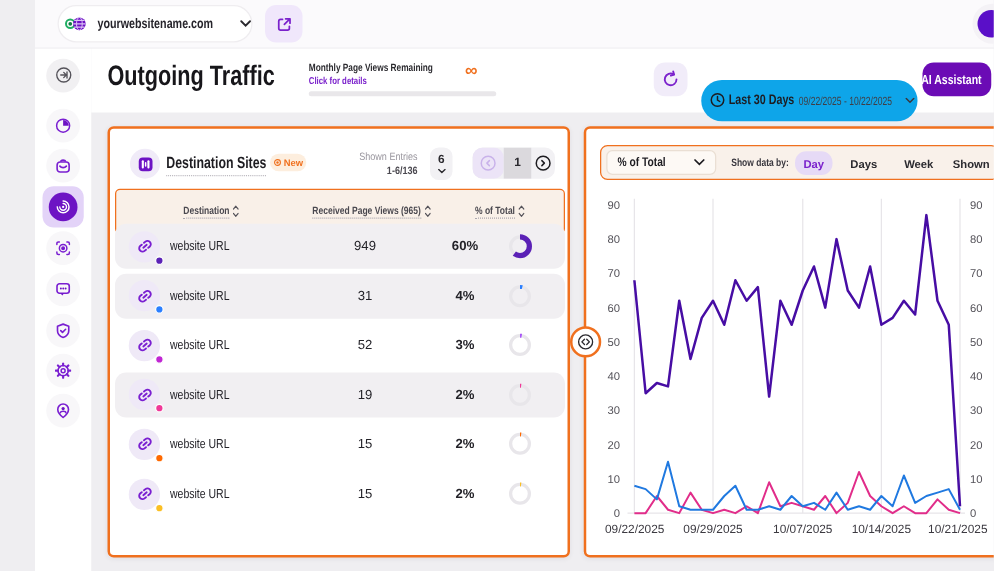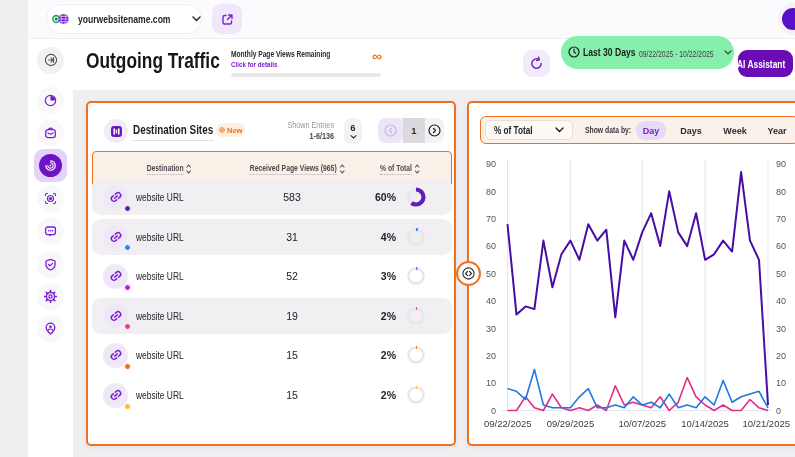--- a/index.html
+++ b/index.html
@@ -10,27 +10,27 @@
 
 #topbar{left:0;top:0;width:795px;height:39px;background:#fbfafc;border-bottom:1px solid #f0eef1;}
 #sitesel{left:18px;top:4px;width:156px;height:30px;background:#fff;border:1px solid #efedf0;border-radius:16px;display:flex;align-items:center;}
 #sitesel .txt{font-size:11px;font-weight:bold;color:#26242b;margin-left:8px;width:112px;transform:scaleX(0.78);transform-origin:left center;white-space:nowrap;display:inline-block;}
 #extbtn{left:184px;top:4px;width:30px;height:30px;background:#f0e7fb;border-radius:9px;display:flex;align-items:center;justify-content:center;}
 #avatar{left:750px;top:3px;width:42px;height:32px;background:#f4f2f6;border-radius:16px;display:flex;align-items:center;}
 #avatar .circ{width:22px;height:22px;border-radius:50%;background:#5a0fc8;margin-left:4px;}
 
 #header{left:45px;top:39px;width:750px;height:51px;background:#fff;}
 #h1{left:58px;top:48px;font-size:22.5px;font-weight:bold;color:#17161a;transform:scaleX(0.77);transform-origin:left center;white-space:nowrap;}
-#mpv{left:203px;top:49px;width:160px;}
+#mpv{left:219px;top:49px;width:160px;}
 #mpv .t1{font-size:8.5px;font-weight:bold;color:#2b2a2f;transform:scaleX(0.78);transform-origin:left center;white-space:nowrap;}
 #mpv .t2{font-size:8px;font-weight:bold;color:#7b22cc;margin-top:1px;transform:scaleX(0.78);transform-origin:left center;white-space:nowrap;}
 #mpv .bar{margin-top:4px;width:150px;height:4px;background:#e9e7ea;border-radius:2px;}
 #inf{left:344px;top:48px;font-size:14px;font-weight:bold;color:#f0701e;letter-spacing:-1px;}
 #refresh{left:495px;top:50px;width:27px;height:27px;background:#f1ecf9;border-radius:9px;display:flex;align-items:center;justify-content:center;}
-#range{left:533px;top:36px;width:173px;height:33px;background:#86efac;border-radius:17px;}
+#range{left:533px;top:64px;width:173px;height:33px;background:#0ea5e9;border-radius:17px;}
 #range svg,#range span{position:absolute;}
 #range .ck{left:7px;top:10px;}
 #range .t1{left:22px;top:10px;font-size:11px;font-weight:bold;color:#1d1c21;transform:scaleX(0.78);transform-origin:left center;white-space:nowrap;}
 #range .t2{left:78px;top:11.5px;font-size:9.5px;color:#403e45;transform:scaleX(0.72);transform-origin:left center;white-space:nowrap;}
 #range .cv{left:163px;top:14px;}
 #aibtn{left:710px;top:50px;width:55px;height:27px;background:#6b0bb5;border-radius:9px;display:flex;align-items:center;justify-content:center;}
 #aibtn span{color:#fff;font-size:10.5px;font-weight:bold;margin-left:4px;transform:scaleX(0.8);transform-origin:left center;white-space:nowrap;display:inline-block;}
 
 #sidebar{left:0;top:39px;width:45px;height:418px;background:#fff;}
 .iconwrap{position:absolute;left:9px;width:27px;height:27px;border-radius:50%;display:flex;align-items:center;justify-content:center;}
@@ -55,21 +55,21 @@
 
 #thead{left:64px;top:151px;width:360px;height:36px;background:#f9f0e8;border:1.5px solid #f0701e;border-radius:4px;display:flex;align-items:center;}
 .thcell{font-size:8.5px;color:#4a484f;font-weight:bold;display:flex;align-items:center;justify-content:center;}
 .thtxt{border-bottom:1px dotted #a9a6ae;padding-bottom:1px;}
 .trow{position:absolute;left:64px;width:360px;height:36px;border-radius:9px;display:flex;align-items:center;}
 .trow.g{background:#f1eff2;}
 .rowicon{position:relative;width:25px;height:25px;border-radius:50%;background:#efe9f7;margin-left:11px;display:flex;align-items:center;justify-content:center;}
 .rowicon .dot{position:absolute;right:-3px;bottom:-2px;width:7px;height:7px;border-radius:50%;border:1.5px solid #fff;}
 .rurl{font-size:10.5px;color:#232228;margin-left:8px;transform:scaleX(0.8);transform-origin:left center;white-space:nowrap;}
 .rnum{position:absolute;left:176px;width:48px;text-align:center;font-size:10.5px;color:#232228;}
-.rpct{position:absolute;left:256px;width:48px;text-align:right;font-size:10.5px;color:#232228;font-weight:bold;}
+.rpct{position:absolute;left:256px;width:48px;text-align:center;font-size:10.5px;color:#232228;font-weight:bold;}
 .rdonut{position:absolute;left:314px;top:8px;}
 
 #rctrl{left:452px;top:116px;width:319px;height:28px;background:#f9f1ea;border:1.5px solid #f0701e;border-radius:6px;display:flex;align-items:center;}
 #pctsel{position:absolute;left:4px;top:3px;width:88px;height:20px;background:#fdf9f5;border:1px solid #eadfd4;border-radius:5px;display:flex;align-items:center;justify-content:space-between;padding:0 8px;}
 #pctsel .t{font-size:10px;font-weight:bold;color:#1d1c21;transform:scaleX(0.82);transform-origin:left center;white-space:nowrap;}
 #rctrl .lbl{position:absolute;left:104px;font-size:8.5px;font-weight:bold;color:#39373e;transform:scaleX(0.8);transform-origin:left center;white-space:nowrap;}
 .tab{position:absolute;top:4px;height:19px;border-radius:9px;display:flex;align-items:center;justify-content:center;font-size:9px;font-weight:bold;color:#2b2a2f;}
 #tabday{left:155px;width:30px;background:#e6daf6;color:#7b22cc;}
 #tabweek{left:192px;width:36px;}
 #tabmonth{left:234px;width:40px;}
@@ -286,21 +286,21 @@
         <svg width="14" height="14" viewBox="0 0 24 24" style="transform:rotate(-40deg)">
           <g stroke="#7a1fd1" stroke-width="2.6" fill="none" stroke-linecap="round">
             <path d="M10 16.5 H7.5 A4.5 4.5 0 0 1 7.5 7.5 H10"></path>
             <path d="M14 7.5 h2.5 a4.5 4.5 0 1 1 0 9 H14"></path>
             <line x1="9" y1="12" x2="15" y2="12"></line>
           </g>
         </svg>
         <div class="dot" style="background:#5b21b6;"></div>
       </div>
     <span class="rurl">website URL</span>
-    <span class="rnum">583</span>
+    <span class="rnum">949</span>
     <span class="rpct">60%</span>
     <span class="rdonut"><svg width="20" height="20" viewBox="0 0 20 20">
           <circle cx="10" cy="10" r="7.5" fill="none" stroke="#e8e6ea" stroke-width="2.6"></circle>
           <circle cx="10" cy="10" r="7.5" fill="none" stroke="#5b21b6" stroke-width="4.2" stroke-dasharray="28.27 47.12" transform="rotate(-90 10 10)" stroke-linecap="butt"></circle>
         </svg></span>
   </div>
   <div class="trow g" style="top:218.6px;">
     <div class="rowicon">
         <svg width="14" height="14" viewBox="0 0 24 24" style="transform:rotate(-40deg)">
           <g stroke="#7a1fd1" stroke-width="2.6" fill="none" stroke-linecap="round">
@@ -400,21 +400,21 @@
     <div id="pctsel">
         <span class="t">% of Total</span>
       <svg width="9" height="6" viewBox="0 0 9 6">
           <path d="M1 1 L4.5 4.5 L8 1" stroke="#1d1c21" stroke-width="1.4" fill="none" stroke-linecap="round"></path>
         </svg>
     </div>
     <span class="lbl">Show data by:</span>
     <div class="tab" id="tabday">Day</div>
     <div class="tab" id="tabweek">Days</div>
     <div class="tab" id="tabmonth">Week</div>
-    <div class="tab" id="tabyear">Year</div>
+    <div class="tab" id="tabyear">Shown</div>
   </div>
 
   <svg class="abs" id="chart" style="left:442px;top:145px;" width="339" height="295" viewBox="0 0 339 295">
     <line x1="37.5" y1="14" x2="37.5" y2="265.5" stroke="#e7e5e9" stroke-width="1"></line>
       <line x1="100.4" y1="14" x2="100.4" y2="265.5" stroke="#e7e5e9" stroke-width="1"></line>
       <line x1="172.2" y1="14" x2="172.2" y2="265.5" stroke="#e7e5e9" stroke-width="1"></line>
       <line x1="235.1" y1="14" x2="235.1" y2="265.5" stroke="#e7e5e9" stroke-width="1"></line>
       <line x1="298.0" y1="14" x2="298.0" y2="265.5" stroke="#e7e5e9" stroke-width="1"></line>
     <line x1="32" y1="265.5" x2="302" y2="265.5" stroke="#e7e5e9" stroke-width="1"></line>
     <text x="26" y="268.7" font-size="9" fill="#55535a" text-anchor="end">0</text>

